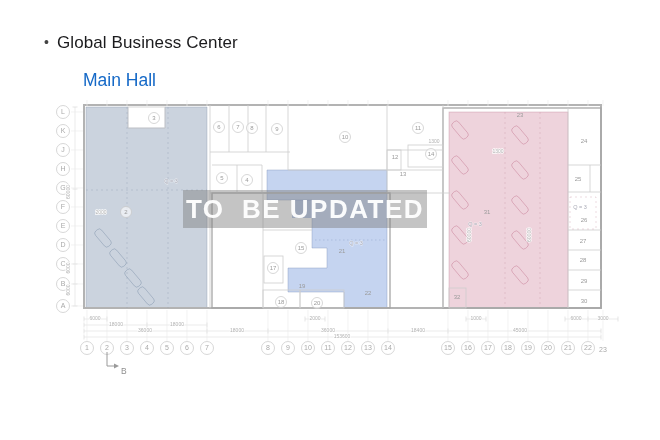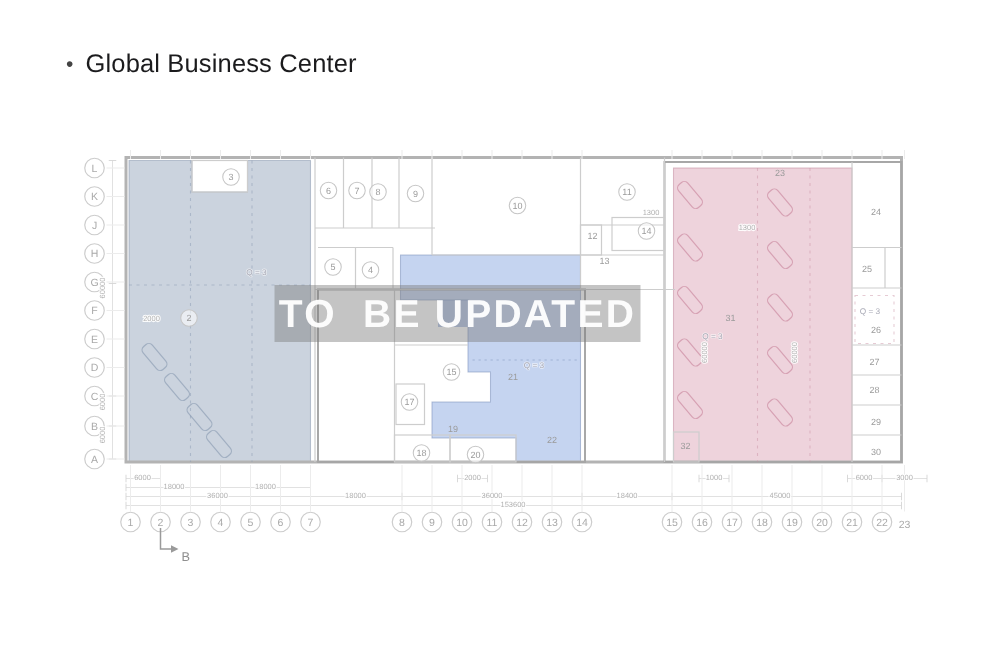--- a/index.html
+++ b/index.html
@@ -34,20 +34,21 @@
   #watermark span{color:rgba(255,255,255,.95);font-weight:bold;font-size:26px;
                   letter-spacing:1.5px;white-space:pre;}
 </style>
 </head>
 <body>
 
 <div id="page">
 
   <span class="hdr-bullet">•</span>
   <div class="hdr-title">Global Business Center</div>
+  <div class="hdr-sub" style="color: rgb(21, 105, 199);">Main Hall</div>
 
   <svg id="plan-svg" width="660" height="440" viewBox="0 0 660 440" xmlns="http://www.w3.org/2000/svg">
 
     <g>
       <polygon class="zone" style="stroke: rgba(130, 145, 170, 0.5); fill: rgba(151, 168, 190, 0.5);" points="86,107 128,107 128,128 165,128 165,107 207,107 207,308 86,308"></polygon>
       <polygon class="zone" style="stroke: rgba(130, 150, 190, 0.6); fill: rgba(133, 166, 224, 0.48);" points="267,170 387,170 387,308 344,308 344,292 288,292 288,268 327,268 327,248 312,248 312,200 267,200"></polygon>
       <rect x="292" y="200" width="20" height="18" style="fill: rgba(120, 150, 210, 0.55);"></rect>
       <rect class="zone" style="stroke: rgba(190, 130, 150, 0.5); fill: rgba(214, 151, 172, 0.42);" x="449" y="112" width="119" height="196"></rect>
     </g>
 

